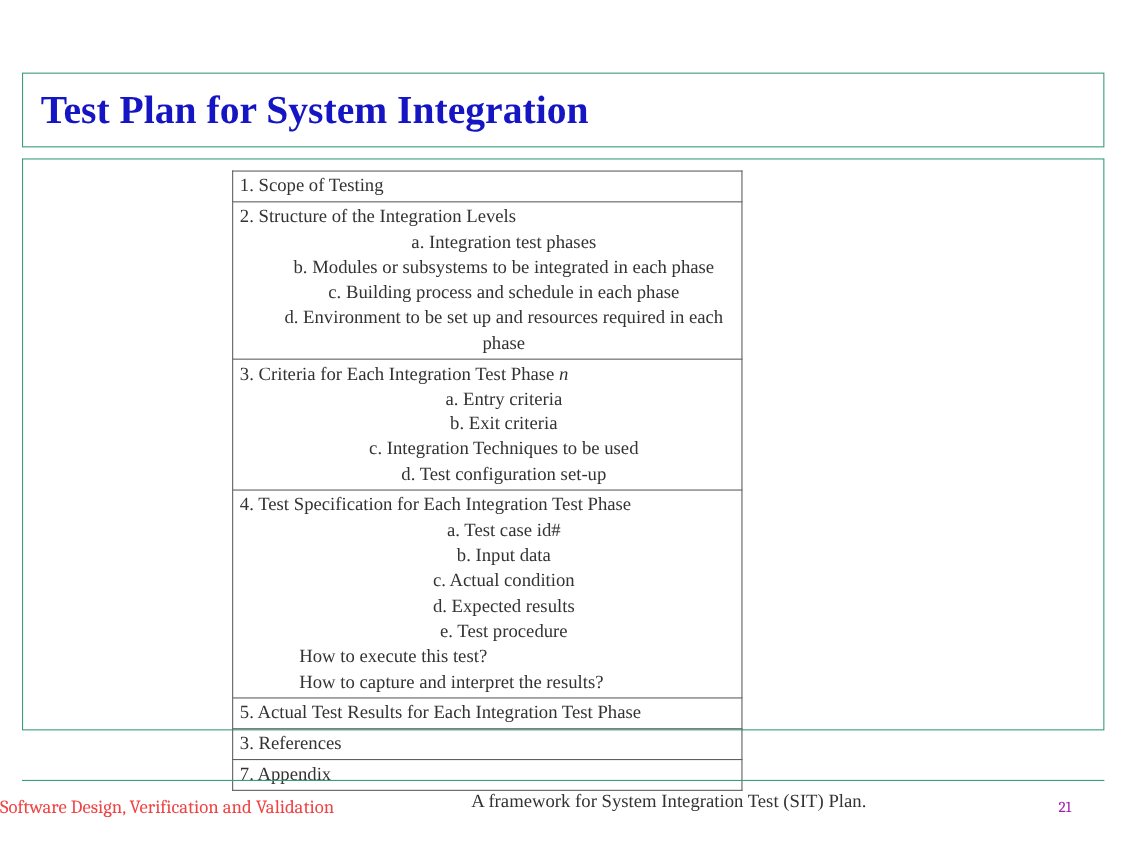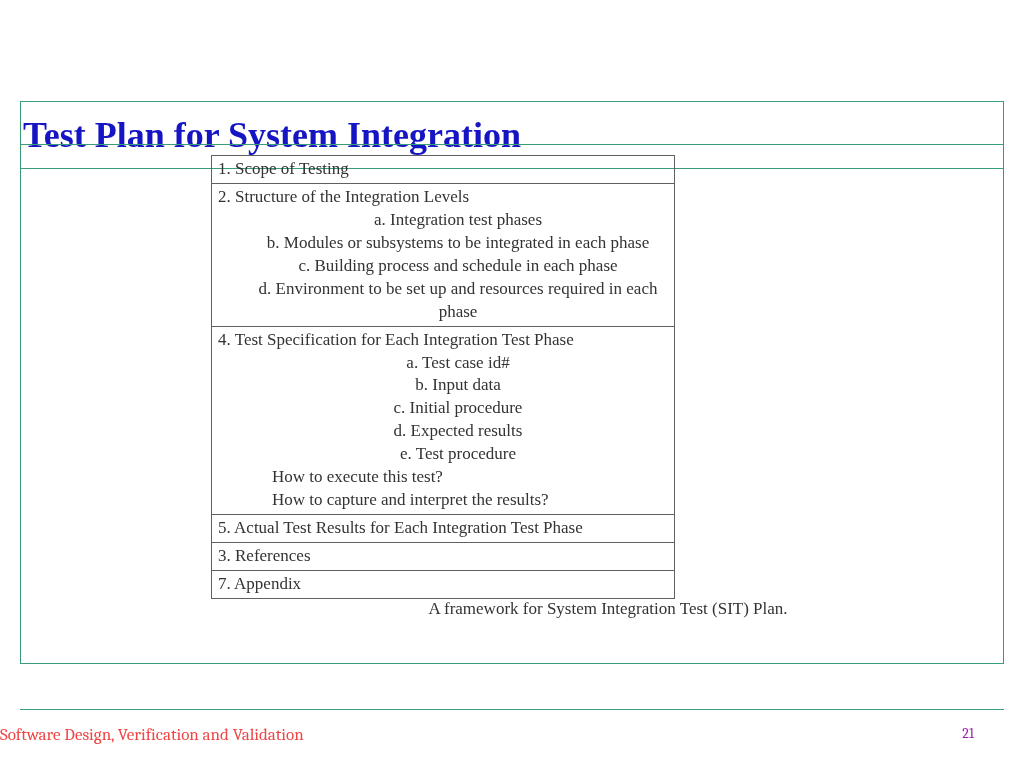--- a/index.html
+++ b/index.html
@@ -10,22 +10,21 @@
     font-family: Georgia, 'Times New Roman', serif;
     position: relative;
     overflow: hidden;
   }
   .title-box {
     position: absolute;
     top: 66px;
     left: 20px;
     right: 20px;
     border: 1px solid #3a9d7a;
-    padding: 12px 2px;
-    margin-top: 35px;
+    padding: 12px 16px;
   }
   .title-box h1 {
     color: #1515c4;
     font-size: 36px;
     font-weight: bold;
     font-family: Georgia, 'Times New Roman', serif;
   }
   .content-box {
     position: absolute;
     top: 144px;
@@ -108,24 +107,33 @@
           <td>
       <div>2.  Structure of the Integration Levels</div>
       <div class="sub-item">a.  Integration test phases</div>
       <div class="sub-item">b.  Modules or subsystems to be integrated in each phase</div>
       <div class="sub-item">c.  Building process and schedule in each phase</div>
       <div class="sub-item">d.  Environment to be set up and resources required in each phase</div>
     </td>
         </tr>
     <tr>
           <td>
+      <div><span>3.  Criteria for Each Integration Test Phase </span><span class="italic">n</span></div>
+      <div class="sub-item">a.  Entry criteria</div>
+      <div class="sub-item">b.  Exit criteria</div>
+      <div class="sub-item">c.  Integration Techniques to be used</div>
+      <div class="sub-item">d.  Test configuration set-up</div>
+    </td>
+        </tr>
+    <tr>
+          <td>
       <div>4.  Test Specification for Each Integration Test Phase</div>
       <div class="sub-item">a.  Test case id#</div>
       <div class="sub-item">b.  Input data</div>
-      <div class="sub-item">c.  Initial procedure</div>
+      <div class="sub-item">c.  Actual condition</div>
       <div class="sub-item">d.  Expected results</div>
       <div class="sub-item">e.  Test procedure</div>
       <div class="sub-sub-item">How to execute this test?</div>
       <div class="sub-sub-item">How to capture and interpret the results?</div>
     </td>
         </tr>
     <tr>
           <td>5.  Actual Test Results for Each Integration Test Phase</td>
         </tr>
     <tr>

